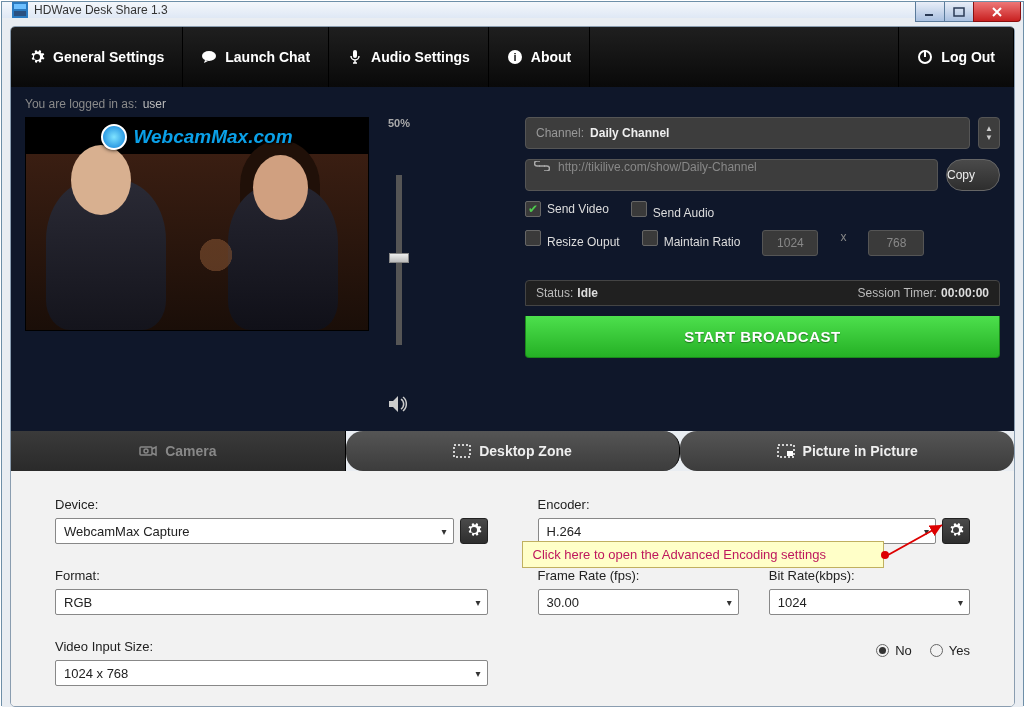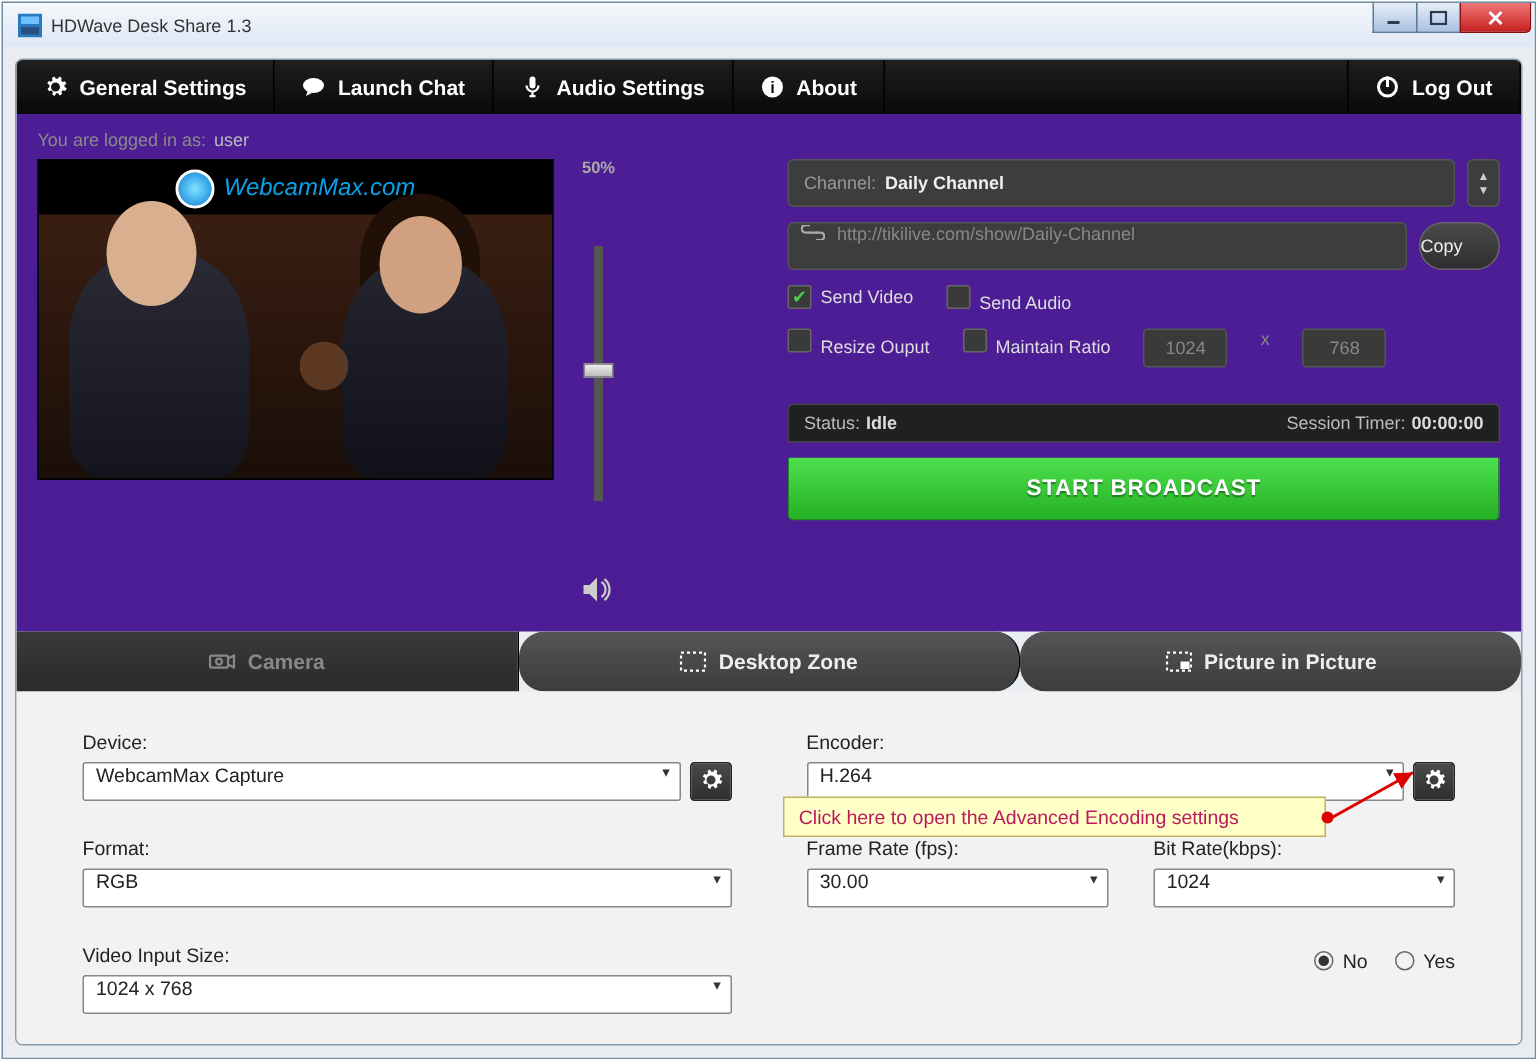--- a/index.html
+++ b/index.html
@@ -13,36 +13,36 @@
 .win-controls { position: absolute; right: 2px; top: 0; display: flex; }
 .win-btn { width: 30px; height: 20px; border: 1px solid #5a7a9a; border-top: none; background: linear-gradient(#e9eef8, #a9c0e0); margin-left: -1px; display: flex; align-items: center; justify-content: center; font-size: 10px; color: #2a3a55; }
 .win-btn.close { width: 48px; background: linear-gradient(#e77, #c82020); color: #fff; border-color: #8a1010; border-top-right-radius: 0; border-bottom-right-radius: 4px; }
 .win-btn.min, .win-btn.max { }
 .win-btn svg { width: 12px; height: 10px; }
 
 .app-body { flex: 1; background: #e9edf2; padding: 8px; display: flex; flex-direction: column; }
 .inner-panel { flex: 1; border: 1px solid #8a9db0; border-radius: 5px; display: flex; flex-direction: column; overflow: hidden; }
 
 
-.topnav { height: 36px; background: linear-gradient(#1f1f1f, #090909); display: flex; align-items: stretch; color: #fff; }
+.topnav { height: 60px; background: linear-gradient(#1f1f1f, #090909); display: flex; align-items: stretch; color: #fff; }
 .topnav .nav-item { display: flex; align-items: center; gap: 8px; padding: 0 18px; font-size: 14px; font-weight: bold; cursor: pointer; border-right: 1px solid #000; }
 .topnav .nav-item .icon { width: 16px; height: 16px; }
 .topnav .spacer { flex: 1; border-right: 1px solid #000; }
 
 
-.midarea { background: #4c1d95; padding: 10px 14px 14px 14px; display: flex; flex-direction: column; }
+.midarea { background: #0f172a; padding: 10px 14px 14px 14px; display: flex; flex-direction: column; }
 .login-line { color: #8a8a8a; font-size: 12px; margin-bottom: 6px; }
 .login-line .user { color: #bbb; margin-left: 2px; }
 .mid-row { display: flex; gap: 20px; }
 
 .preview-col { width: 480px; display: flex; }
 .video-box { width: 344px; height: 214px; background: #000; border: 1px solid #000; position: relative; overflow: hidden; }
 .wm-banner { position: absolute; top: 4px; left: 0; right: 0; height: 30px; display: flex; align-items: center; justify-content: center; gap: 6px; }
 .wm-logo { width: 26px; height: 26px; border-radius: 50%; background: radial-gradient(#7fe3ff, #0a7cd8); border: 2px solid #fff; box-shadow: 0 0 4px #000; }
-.wm-text { font-size: 16px; font-weight: normal; color: #0aa0e8; font-style: italic; text-shadow: 1px 1px 2px #000; }
+.wm-text { font-size: 19px; font-weight: bold; color: #0aa0e8; font-style: italic; text-shadow: 1px 1px 2px #000; }
 .video-scene { position: absolute; top: 36px; bottom: 0; left: 0; right: 0; }
 .scene-bg { position: absolute; inset: 0; background: linear-gradient(#3a1e12, #1a0e08); }
 .person { position: absolute; border-radius: 40% 40% 20% 20%; }
 .p1 { left: 20px; bottom: 0; width: 120px; height: 150px; background: linear-gradient(#2a2a35, #14141c); }
 .p1h { position: absolute; left: 45px; bottom: 115px; width: 60px; height: 70px; background: #d8b090; border-radius: 50%; }
 .p2 { right: 30px; bottom: 0; width: 110px; height: 145px; background: linear-gradient(#252530, #101018); }
 .p2h { position: absolute; right: 60px; bottom: 110px; width: 55px; height: 65px; background: #d0a080; border-radius: 50%; }
 .p2hair { position: absolute; right: 48px; bottom: 100px; width: 80px; height: 90px; background: #201008; border-radius: 50% 50% 30% 30%; }
 .extras { position: absolute; left: 150px; bottom: 40px; width: 80px; height: 70px; background: radial-gradient(circle, #805030 30%, transparent 31%); opacity: .6; }
 
@@ -78,21 +78,21 @@
 .tab.inactive { background: linear-gradient(#3a3a3a, #2a2a2a); color: #888; }
 .tab.active { background: linear-gradient(#555, #3c3c3c); border-radius: 17px; }
 .tab:last-child { border-right: none; }
 .tab-icon { width: 18px; height: 14px; }
 
 
 .bottom { flex: 1; background: #f2f2f2; padding: 26px 44px 20px 44px; display: flex; gap: 50px; position: relative; }
 .col { flex: 1; display: flex; flex-direction: column; gap: 6px; font-size: 13px; color: #222; }
 .fld-lbl { font-weight: normal; font-size: 13px; }
 .sel-row { display: flex; gap: 6px; }
-.select { height: 26px; border: 1px solid #888; background: #fff; border-radius: 2px; display: flex; align-items: flex-start; padding: 0 8px; font-size: 13px; position: relative; }
+.select { height: 26px; border: 1px solid #888; background: #fff; border-radius: 2px; display: flex; align-items: center; padding: 0 8px; font-size: 13px; position: relative; }
 .select .arrow { position: absolute; right: 6px; font-size: 10px; color: #333; }
 .gear-btn { width: 28px; height: 26px; background: linear-gradient(#4a4a4a, #2e2e2e); border: 1px solid #222; border-radius: 3px; display: flex; align-items: center; justify-content: center; color: #fff; }
 .radio-row { display: flex; align-items: center; gap: 6px; margin-top: 4px; font-size: 13px; justify-content: flex-end; }
 .radio { width: 13px; height: 13px; border: 1px solid #666; border-radius: 50%; display: inline-flex; align-items: center; justify-content: center; }
 .radio.sel::after { content: ''; width: 7px; height: 7px; background: #333; border-radius: 50%; }
 
 
 .tooltip { position: absolute; background: #ffffc8; border: 1px solid #c0b060; padding: 5px 10px; font-size: 13px; color: #be185d; z-index: 10; }
 .tooltip .dot { position: absolute; right: -6px; top: 50%; width: 8px; height: 8px; background: #d00; border-radius: 50%; transform: translateY(-50%); }
 .arrow-line { position: absolute; z-index: 9; }

